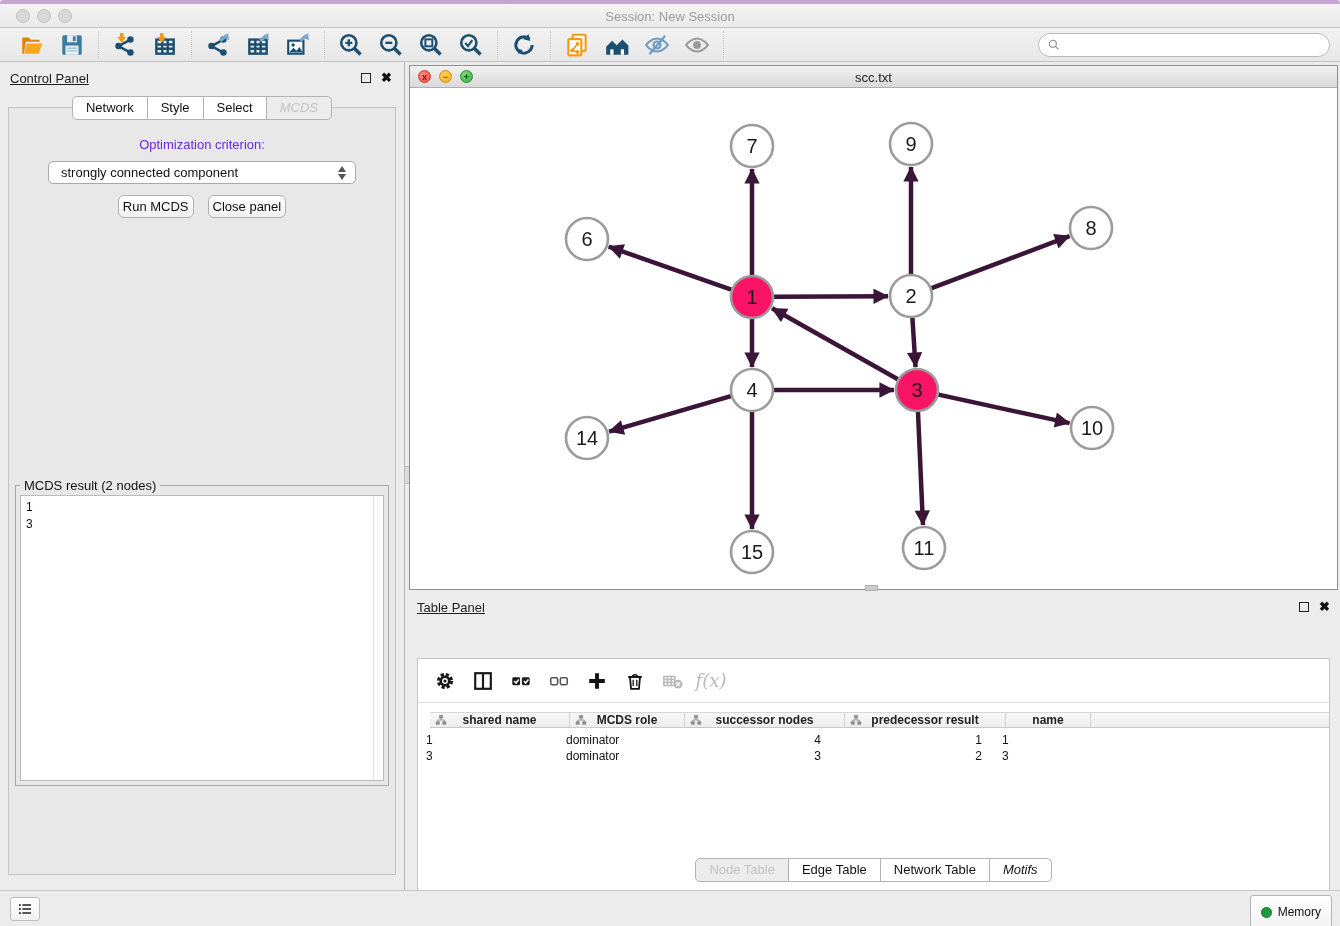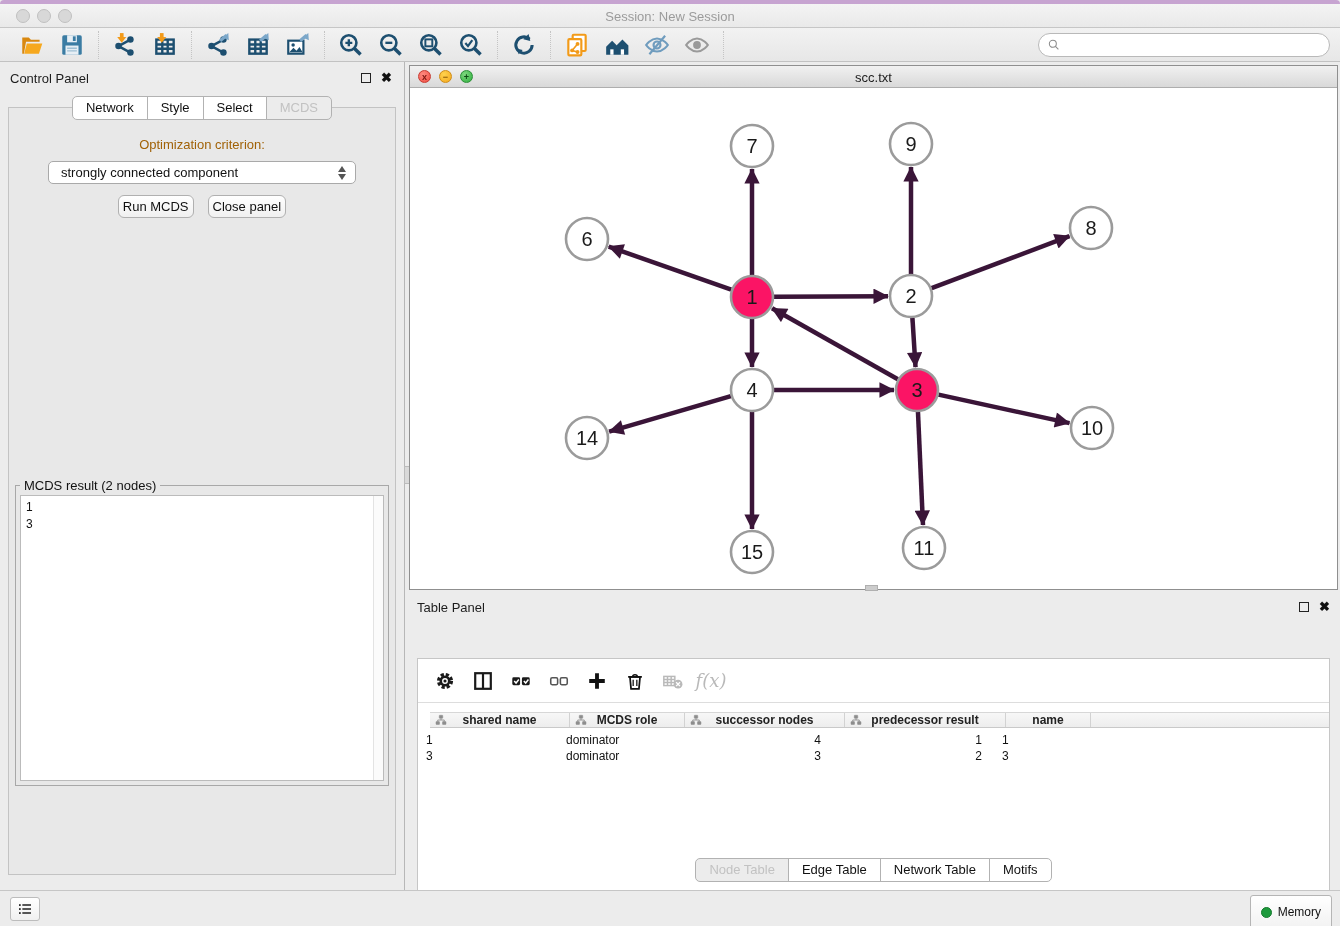--- a/index.html
+++ b/index.html
@@ -18,33 +18,33 @@
   .tb-group { display:flex; align-items:center; padding:0 6px; border-right:1px dotted #c4c4c4; height:28px; }
   .tb-group:last-of-type { border-right:none; }
   .tb-btn { width:40px; height:30px; background:none; border:none; display:flex; align-items:center; justify-content:center; cursor:default; }
   .tb-btn svg { width:26px; height:26px; }
   .search-wrap { position:absolute; right:10px; top:5px; width:292px; height:24px; background:#fff; border:1px solid #b9b9b9; border-radius:12px; display:flex; align-items:center; padding-left:8px; }
   .search-wrap svg { width:14px; height:14px; }
   .search-wrap input { border:none; outline:none; flex:1; height:18px; font-size:13px; background:transparent; margin-left:4px; }
 
   
   .control-panel { position:absolute; left:0; top:62px; width:404px; height:828px; background:#ececec; }
-  .panel-title { position:absolute; left:10px; top:9px; font-size:13px; color:#1d1d1d; }
+  .panel-title { position:absolute; left:10px; top:9px; font-size:13px; color:#1d1d1d;text-decoration:underline; }
   .panel-icons { position:absolute; right:12px; top:10px; display:flex; gap:10px; align-items:center; }
   .float-ico { width:10px; height:10px; border:1.6px solid #222; display:inline-block; }
   .close-ico { font-size:13px; font-weight:bold; color:#111; line-height:11px; }
 
   .tabs-row { position:absolute; left:0; top:34px; width:100%; text-align:center; z-index:3; }
   .tab { display:inline-block; padding:3px 13px 4px; background:#fff; border:1px solid #b2b2b2; font-size:13px; color:#111; margin-left:-1px; vertical-align:top; }
   .tab:first-child { border-radius:5px 0 0 5px; margin-left:0; }
-  .tab:last-child { border-radius:0 5px 5px 0; }
+  .tab:last-child { border-radius:0 5px 5px 0;font-style:italic; }
   .tab.selected { background:#ececec; color:#c2c2c2; }
 
   .cp-content { position:absolute; left:8px; top:45px; width:388px; height:768px; border:1px solid #c3c3c3; background:#e8e8e8; padding-top:11px; }
-  .opt-label { text-align:center; font-size:13px; color:#a16207; margin-top:18px; }
+  .opt-label { text-align:center; font-size:13px; color:#6d28d9; margin-top:18px; }
   .criterion { position:relative; margin:9px auto 0; width:308px; height:23px; background:#fff; border:1px solid #a9a9a9; border-radius:5px; font-size:13px; color:#111; line-height:21px; padding-left:12px; }
   .stepper { position:absolute; right:7px; top:3px; width:11px; height:16px; }
   .stepper .up { position:absolute; top:1px; left:1px; width:0; height:0; border-left:4.5px solid transparent; border-right:4.5px solid transparent; border-bottom:6px solid #555; }
   .stepper .dn { position:absolute; bottom:1px; left:1px; width:0; height:0; border-left:4.5px solid transparent; border-right:4.5px solid transparent; border-top:6px solid #555; }
   .btn-row { display:flex; justify-content:center; gap:14px; margin-top:11px; }
   .mac-btn { background:linear-gradient(#ffffff,#f0f0f0); border:1px solid #b0b0b0; border-radius:6px; font-size:13px; color:#111; padding:2px 4px; height:23px; font-family:"Liberation Sans",sans-serif; }
 
   .result-group { position:absolute; left:6px; top:377px; width:374px; height:301px; border:1px solid #a8a8a8; background:#e8e8e8; }
   .result-legend { position:absolute; top:-8px; left:4px; background:#e8e8e8; padding:0 4px; font-size:13px; color:#111; }
   .result-box { position:absolute; left:4px; right:4px; top:9px; bottom:4px; background:#fff; border:1px solid #bbb; font-size:12px; color:#111; line-height:17px; padding:3px 0 0 5px; }

